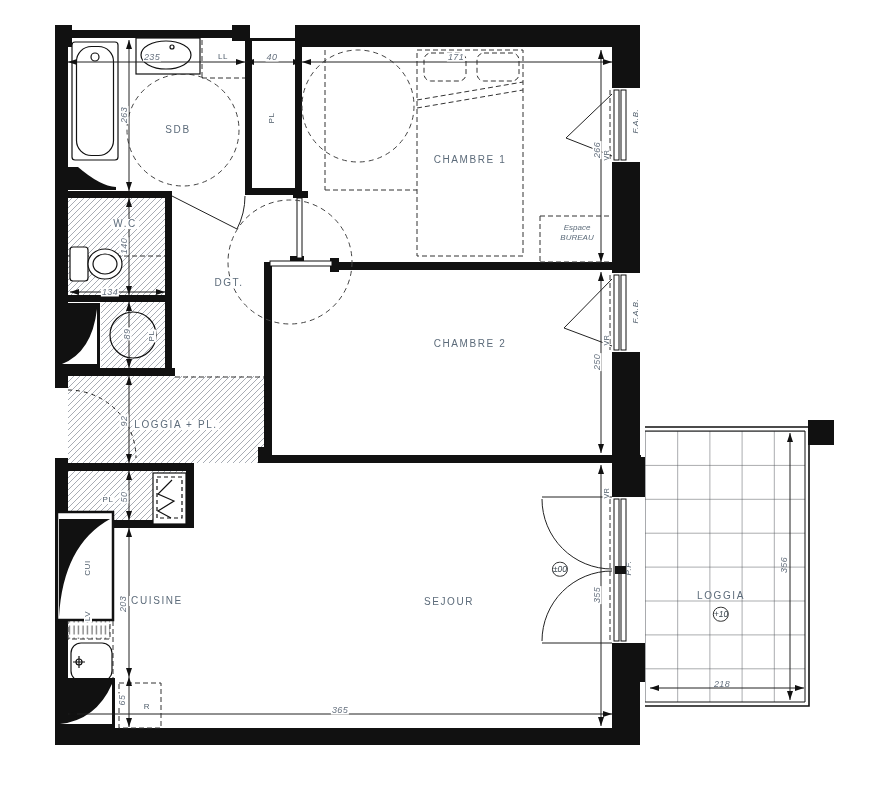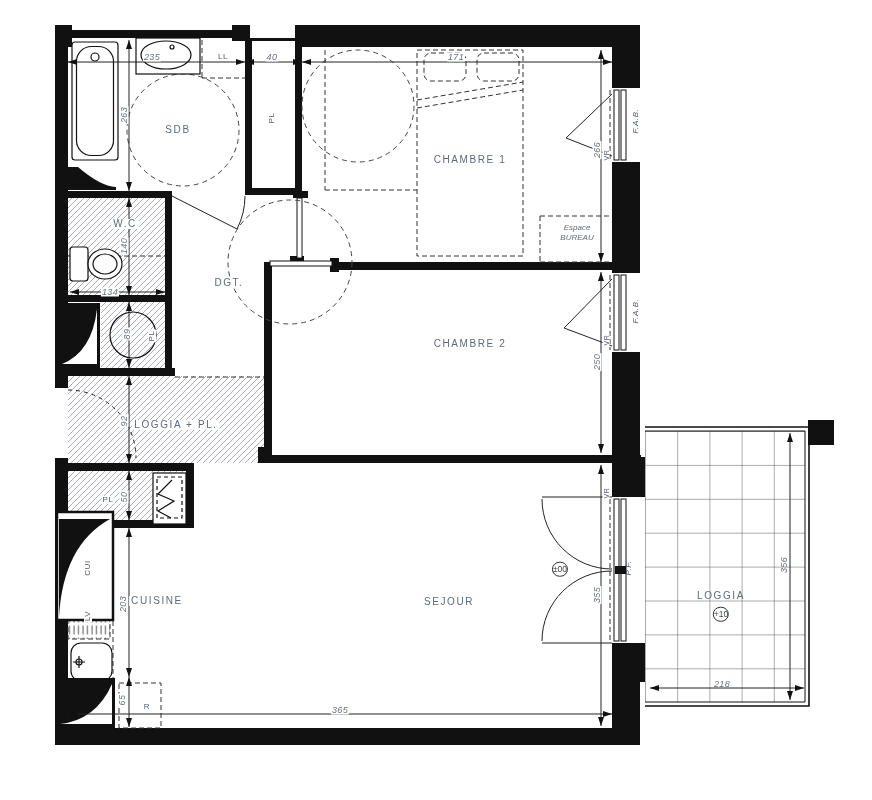--- a/index.html
+++ b/index.html
@@ -7,21 +7,21 @@
         font-family:"Liberation Sans",sans-serif;}
   .plan svg{position:absolute;left:0;top:0;}
   .lbl{position:absolute;transform:translate(-50%,-50%);white-space:nowrap;line-height:1;
        color:#5c6b7a;background:#fff;padding:0 2px;}
   .lbl.rot{transform:translate(-50%,-50%) rotate(-90deg);}
   .room{font-size:10px;letter-spacing:1.6px;}
   .dim{font-size:9px;font-style:italic;color:#66717f;letter-spacing:.4px;padding:0 1px;}
   .tiny{font-size:8px;color:#4d5b69;letter-spacing:.6px;padding:0 1px;}
   .it{font-style:italic;}
   .oval{position:absolute;transform:translate(-50%,-50%);border:1.2px solid #2e2e2e;
-        border-radius:10px;padding:2px 0;font-size:8.5px;
+        border-radius:10px;padding:2px 0;font-size:8.5px;font-style:italic;
         color:#3c4750;background:#fff;line-height:1;}
   .twoline{position:absolute;transform:translate(-50%,-50%);text-align:center;
         font-size:8px;font-style:italic;color:#5c6b7a;background:#fff;line-height:1.25;
         padding:1px 2px;}
 </style>
 </head>
 <body>
 
 <div class="plan">
 

